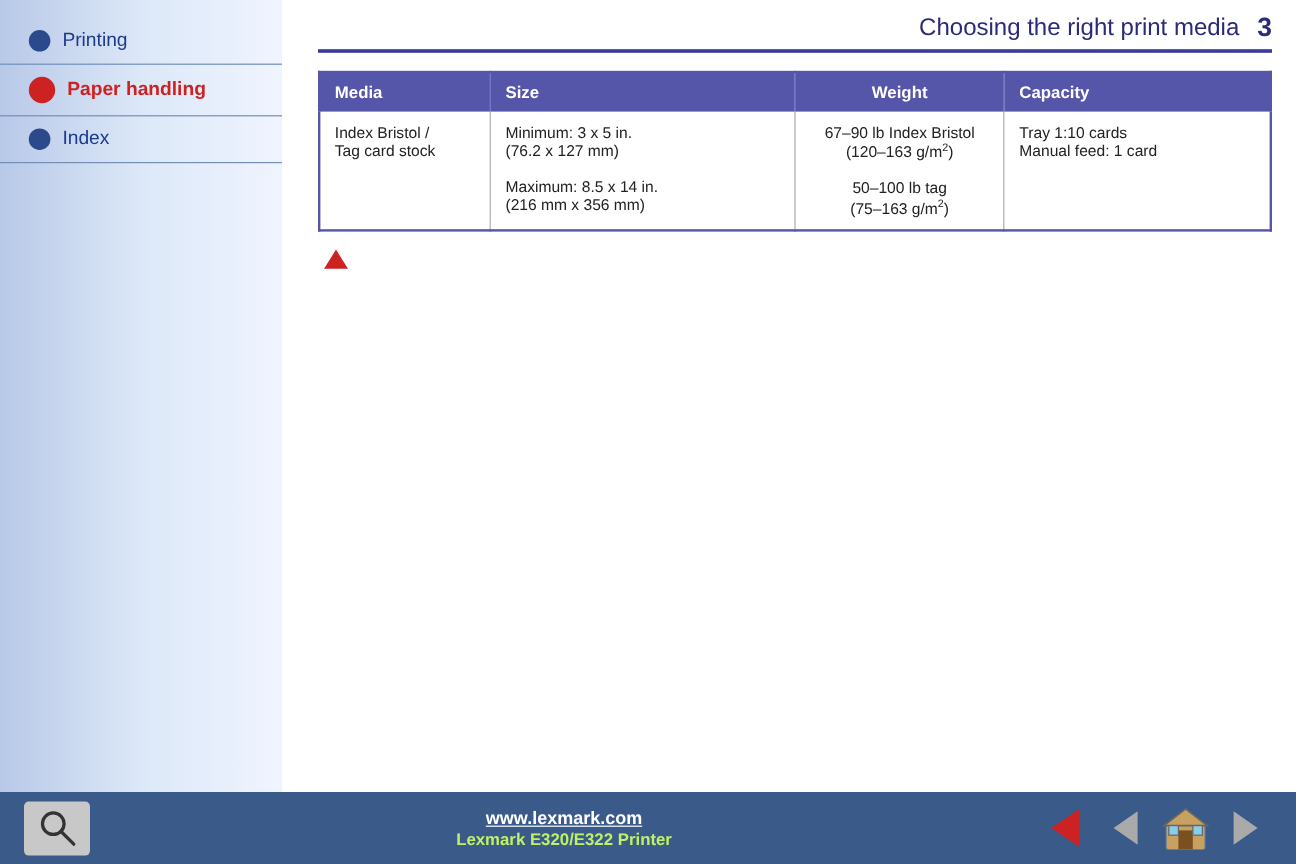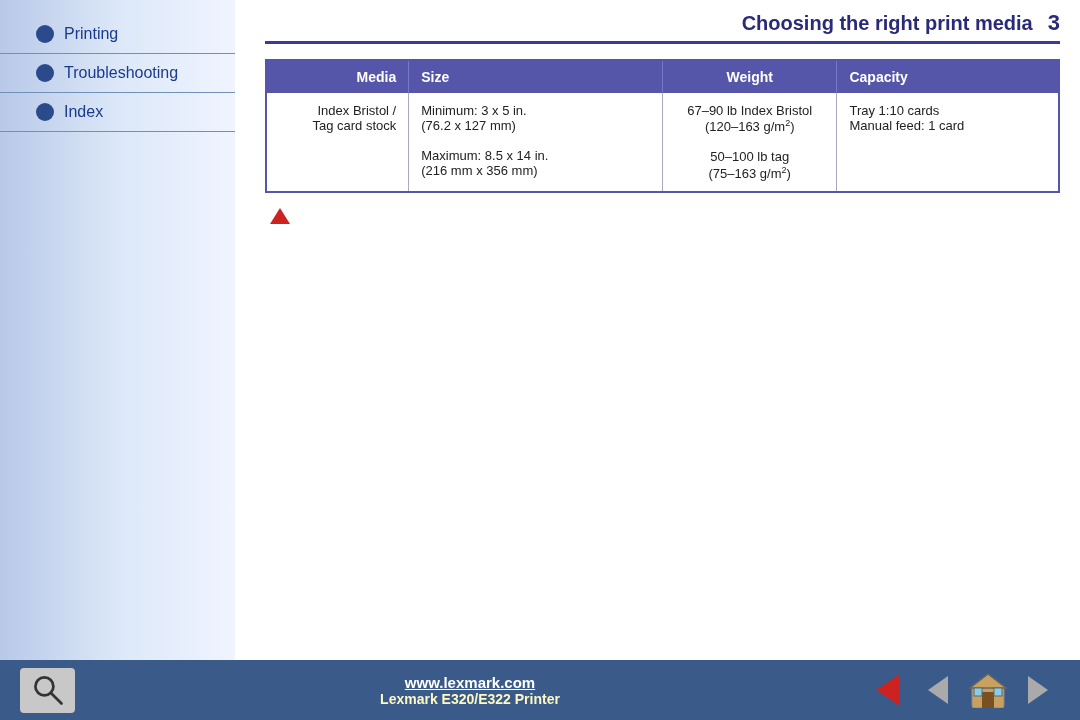--- a/index.html
+++ b/index.html
@@ -19,21 +19,21 @@
       display: flex;
       flex-direction: column;
       padding: 15px 0;
       gap: 0;
     }
 
     .sidebar-item {
       display: flex;
       align-items: center;
       gap: 10px;
-      padding: 10px 36px;
+      padding: 10px 24px;
       cursor: pointer;
       border-bottom: 1px solid #7090b8;
       text-decoration: none;
     }
 
     .sidebar-item .dot {
       width: 18px;
       height: 18px;
       border-radius: 50%;
       background: #2a4a8c;
@@ -72,21 +72,21 @@
     }
 
     .page-header .title-group {
       display: flex;
       align-items: center;
       gap: 15px;
     }
 
     .page-title {
       font-size: 20px;
-      font-weight: bold;
+      font-weight: normal;
       color: #2a2a7a;
     }
 
     .page-number {
       font-size: 22px;
       font-weight: bold;
       color: #2a2a7a;
     }
 
     
@@ -114,21 +114,21 @@
       color: #222;
       border-right: 1px solid #aab;
       border-bottom: 1px solid #aab;
       vertical-align: top;
       border-radius: 14px;
     }
 
     .media-table td:last-child { border-right: none; }
     .media-table tr:last-child td { border-bottom: none; }
 
-    .media-table .col-media { width: 18%; text-align: right; }
+    .media-table .col-media { width: 18%; }
     .media-table .col-size { width: 32%; }
     .media-table .col-weight { width: 22%; text-align: center; }
     .media-table .col-capacity { width: 28%; }
 
     sup { font-size: 9px; }
 
     
     .triangle-marker {
       width: 0;
       height: 0;
@@ -169,21 +169,21 @@
 
     .footer-url {
       color: #fff;
       font-size: 15px;
       font-weight: bold;
       text-decoration: underline;
       cursor: pointer;
     }
 
     .footer-brand {
-      color: #fef9c3;
+      color: #bef264;
       font-size: 14px;
       font-weight: bold;
     }
 
     .footer-nav {
       display: flex;
       align-items: center;
       gap: 5px;
     }
 
@@ -231,23 +231,23 @@
 <body>
 
 <div class="app-container">
   <div class="content-area">
 
     <div class="sidebar">
       <a class="sidebar-item">
         <div class="dot"></div>
         <span class="label">Printing</span>
       </a>
-      <a class="sidebar-item">
+      <a class="sidebar-item active">
         <div class="dot"></div>
-        <span class="label">Troubleshooting</span>
+        <span class="label">Paper handling</span>
       </a>
       <a class="sidebar-item">
         <div class="dot"></div>
         <span class="label">Index</span>
       </a>
     </div>
 
     <div class="main-content">
 
       <div class="page-header">

